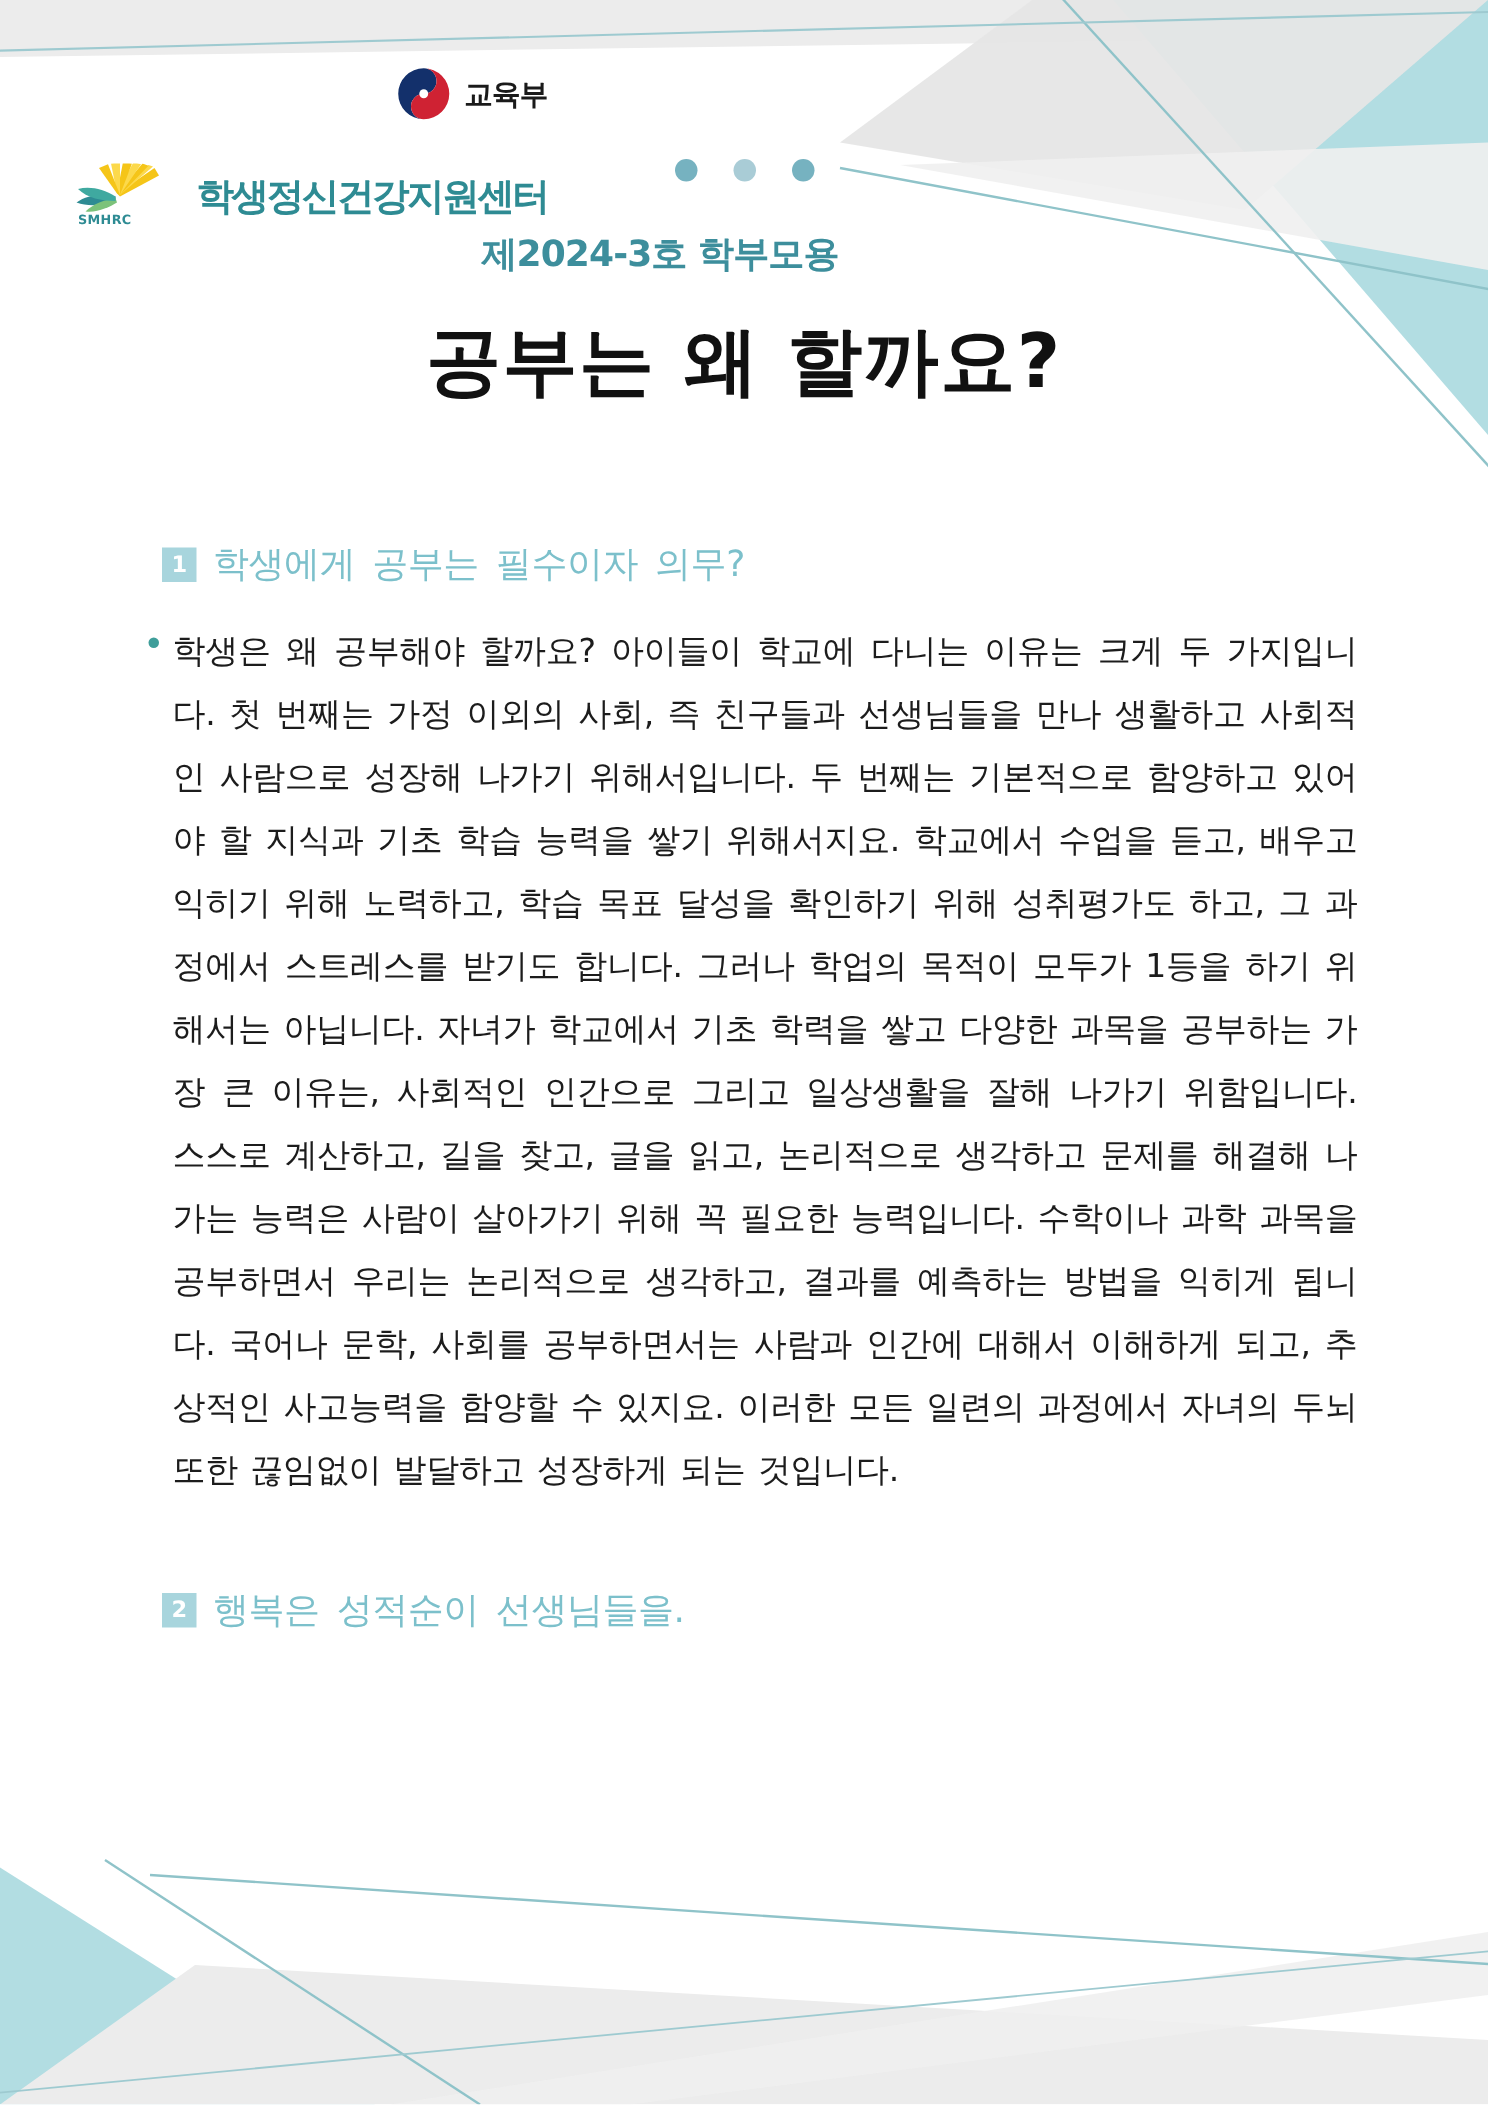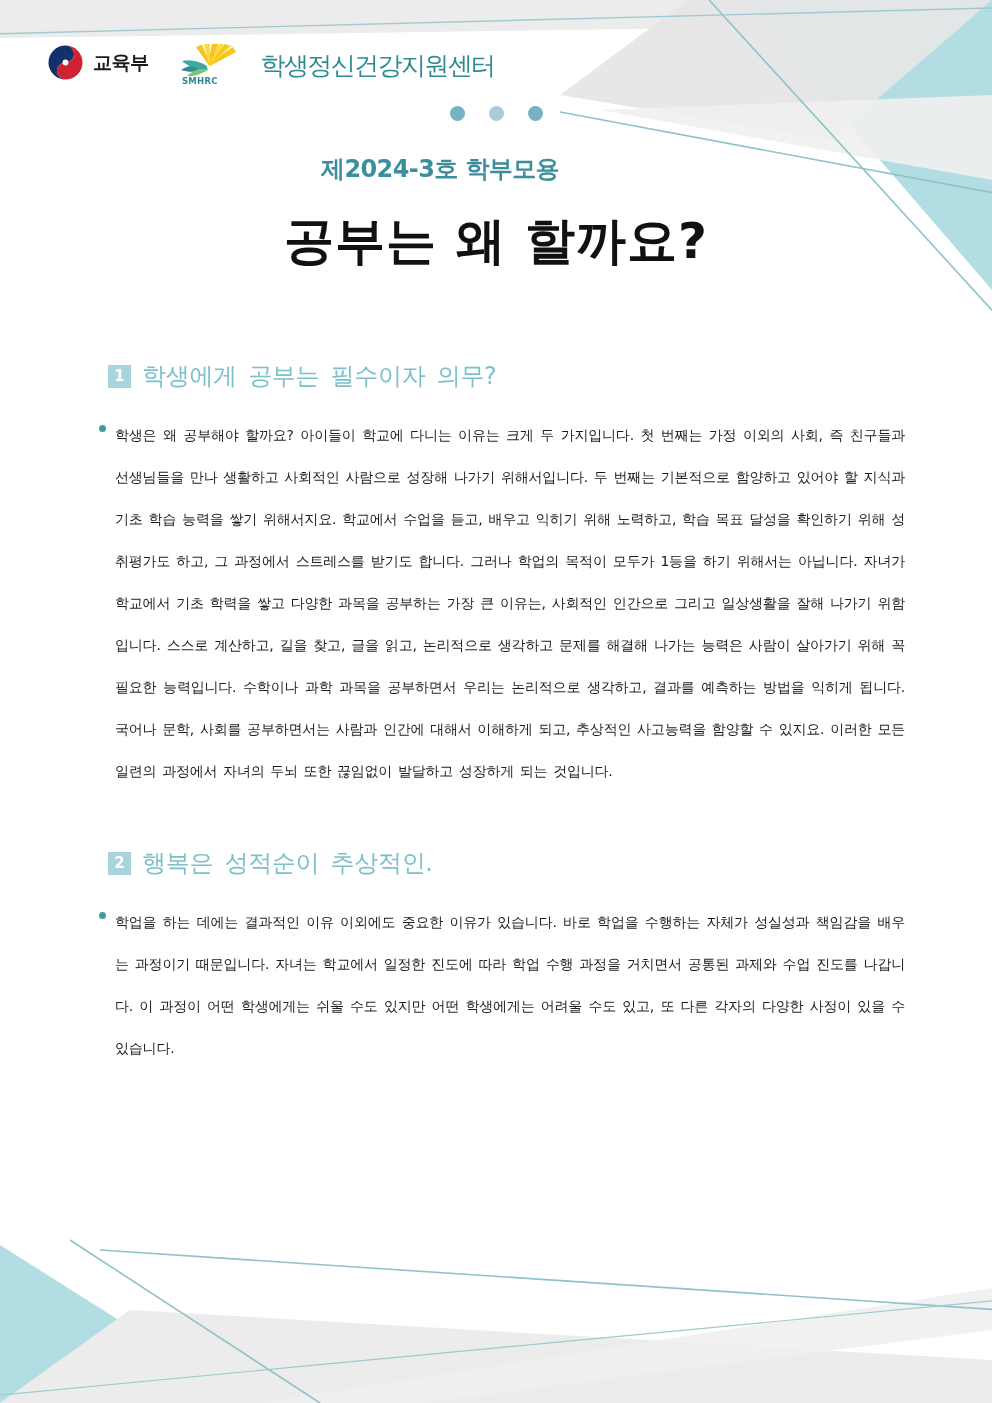--- a/index.html
+++ b/index.html
@@ -26,23 +26,24 @@
     height: 1403px;
     pointer-events: none;
   }
 
   
   .logo-row {
     position: absolute;
     left: 47px;
     top: 44px;
     display: flex;
-    align-items: flex-start;
+    align-items: flex-end;
     gap: 28px;
     z-index: 5;
+    flex-direction: column;
   }
   .logo-moe {
     display: flex;
     align-items: center;
     gap: 9px;
   }
   .taeguk-wrap {
     width: 37px;
     height: 37px;
     flex: none;
@@ -60,21 +61,21 @@
     gap: 24px;
   }
   .sun-wrap {
     width: 60px;
     height: 42px;
     flex: none;
     position: relative;
   }
   .smhrc-label {
     font-size: 25px;
-    font-weight: 400;
+    font-weight: 700;
     color: #2e8b93;
     letter-spacing: -1.6px;
     white-space: nowrap;
     font-family: "DejaVu Sans", "Liberation Sans", sans-serif;
   }
 
   
   .dots {
     position: absolute;
     top: 106px;
@@ -170,21 +171,21 @@
     padding-top: 11px;
   }
   .bullet-dot {
     width: 7px;
     height: 7px;
     border-radius: 50%;
     background: #3f9e9a;
   }
   .para {
     flex: 1;
-    font-size: 14px;
+    font-size: 22px;
     line-height: 42px;
     color: #1c1c1c;
     text-align: justify;
     text-justify: inter-character;
     letter-spacing: -0.2px;
     word-spacing: 1.5px;
     margin: 0;
   }
 </style>
 </head>
@@ -268,24 +269,18 @@
         <div class="bullet">
           <div class="bullet-dot"></div>
         </div>
         <p class="para">학생은 왜 공부해야 할까요? 아이들이 학교에 다니는 이유는 크게 두 가지입니다. 첫 번째는 가정 이외의 사회, 즉 친구들과 선생님들을 만나 생활하고 사회적인 사람으로 성장해 나가기 위해서입니다. 두 번째는 기본적으로 함양하고 있어야 할 지식과 기초 학습 능력을 쌓기 위해서지요. 학교에서 수업을 듣고, 배우고 익히기 위해 노력하고, 학습 목표 달성을 확인하기 위해 성취평가도 하고, 그 과정에서 스트레스를 받기도 합니다. 그러나 학업의 목적이 모두가 1등을 하기 위해서는 아닙니다. 자녀가 학교에서 기초 학력을 쌓고 다양한 과목을 공부하는 가장 큰 이유는, 사회적인 인간으로 그리고 일상생활을 잘해 나가기 위함입니다. 스스로 계산하고, 길을 찾고, 글을 읽고, 논리적으로 생각하고 문제를 해결해 나가는 능력은 사람이 살아가기 위해 꼭 필요한 능력입니다. 수학이나 과학 과목을 공부하면서 우리는 논리적으로 생각하고, 결과를 예측하는 방법을 익히게 됩니다. 국어나 문학, 사회를 공부하면서는 사람과 인간에 대해서 이해하게 되고, 추상적인 사고능력을 함양할 수 있지요. 이러한 모든 일련의 과정에서 자녀의 두뇌 또한 끊임없이 발달하고 성장하게 되는 것입니다.</p>
       </div>
     </div>
 
     <div class="section section-2">
       <div class="section-head">
         <span class="sec-num">2</span>
-        <span class="sec-title">행복은 성적순이 추상적인.</span>
-      </div>
-      <div class="para-row">
-        <div class="bullet">
-          <div class="bullet-dot"></div>
-        </div>
-        <p class="para">학업을 하는 데에는 결과적인 이유 이외에도 중요한 이유가 있습니다. 바로 학업을 수행하는 자체가 성실성과 책임감을 배우는 과정이기 때문입니다. 자녀는 학교에서 일정한 진도에 따라 학업 수행 과정을 거치면서 공통된 과제와 수업 진도를 나갑니다. 이 과정이 어떤 학생에게는 쉬울 수도 있지만 어떤 학생에게는 어려울 수도 있고, 또 다른 각자의 다양한 사정이 있을 수 있습니다.</p>
+        <span class="sec-title">행복은 성적순이 선생님들을.</span>
       </div>
     </div>
 
   </div>
 </div>
 
 </body></html>

